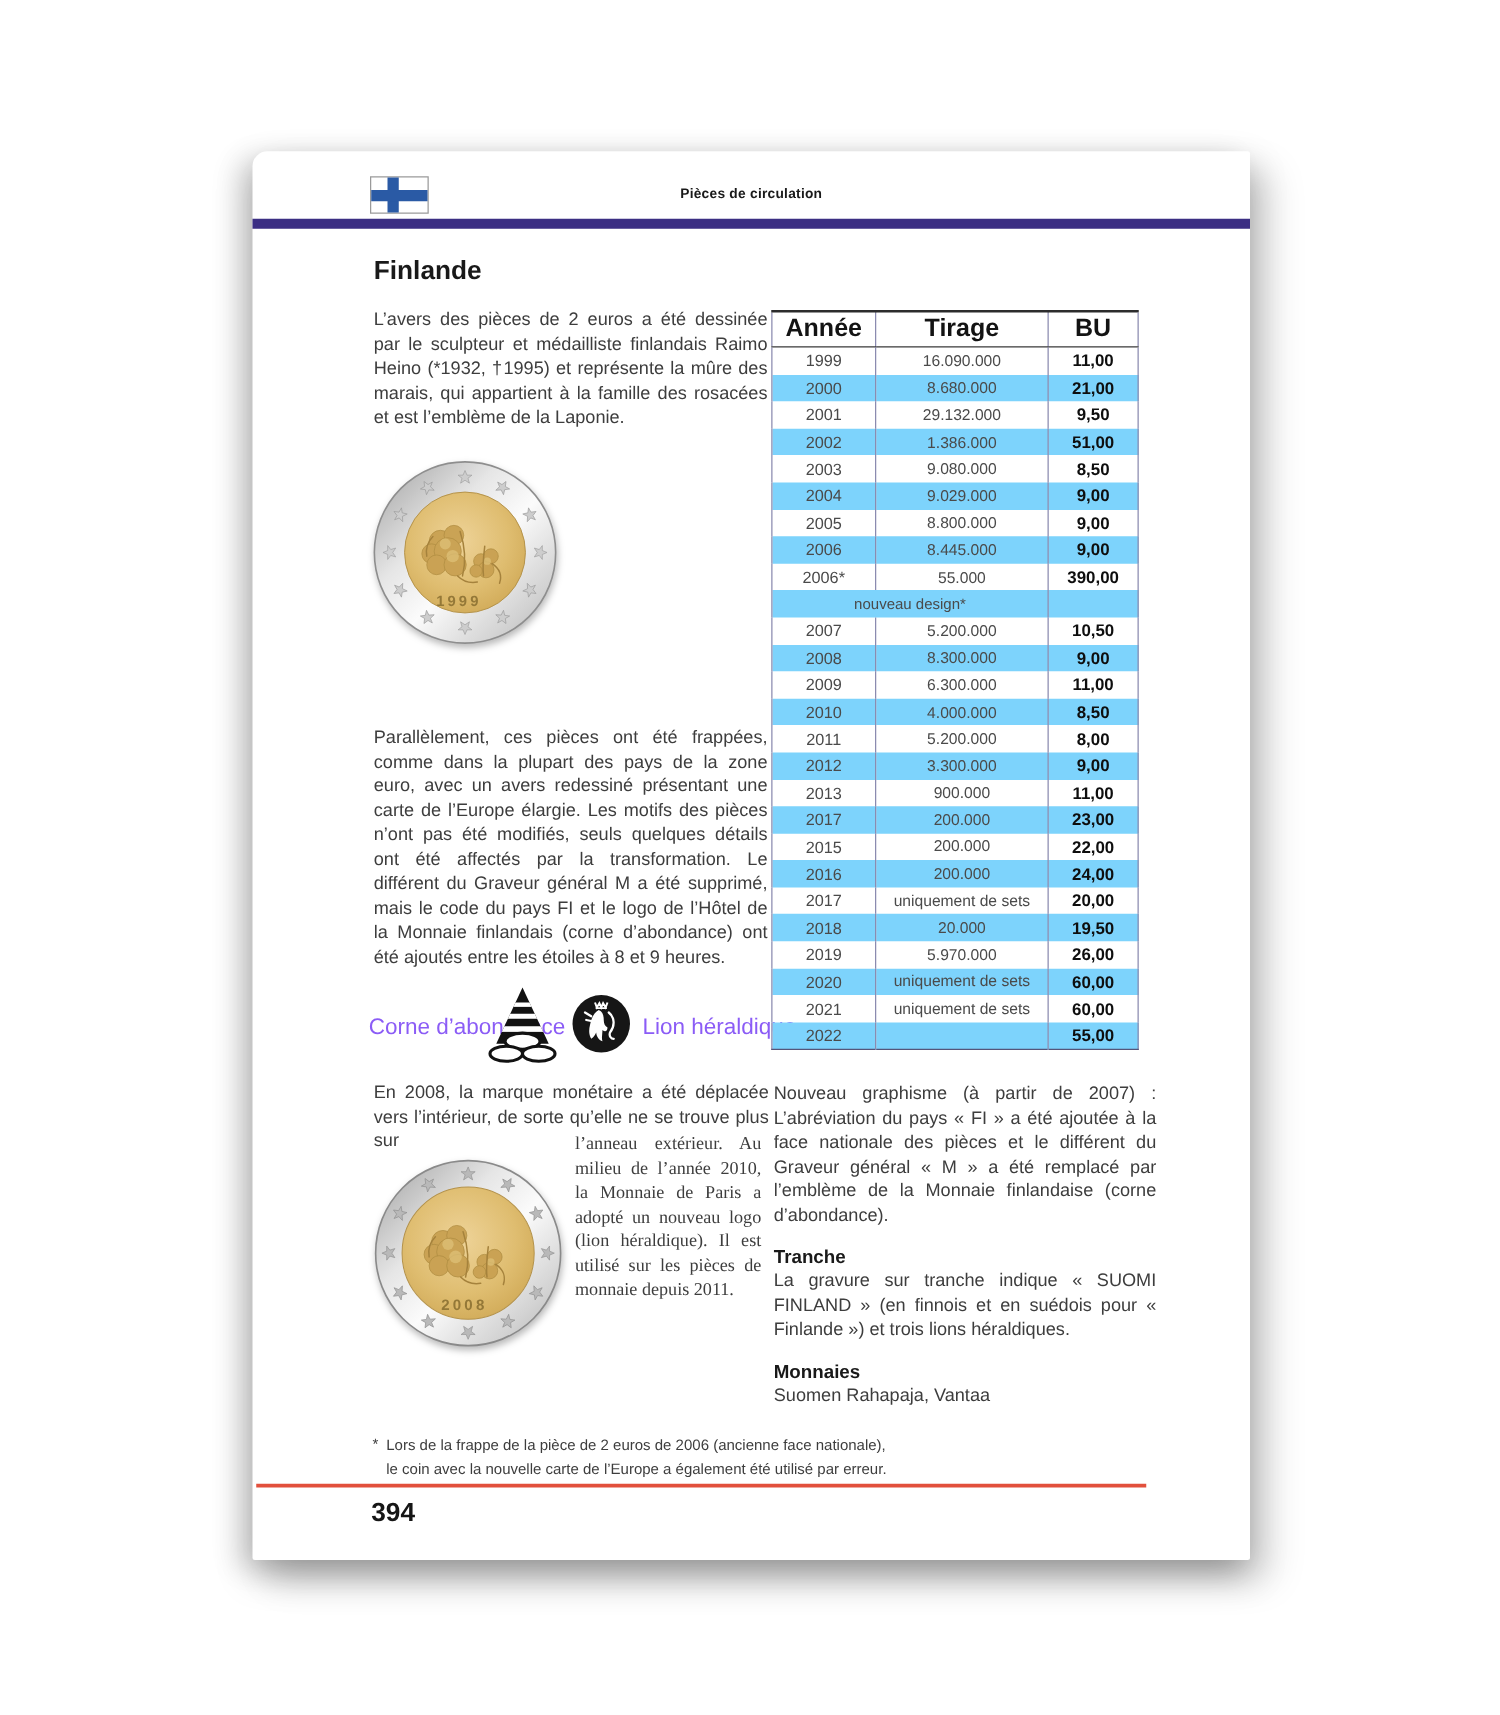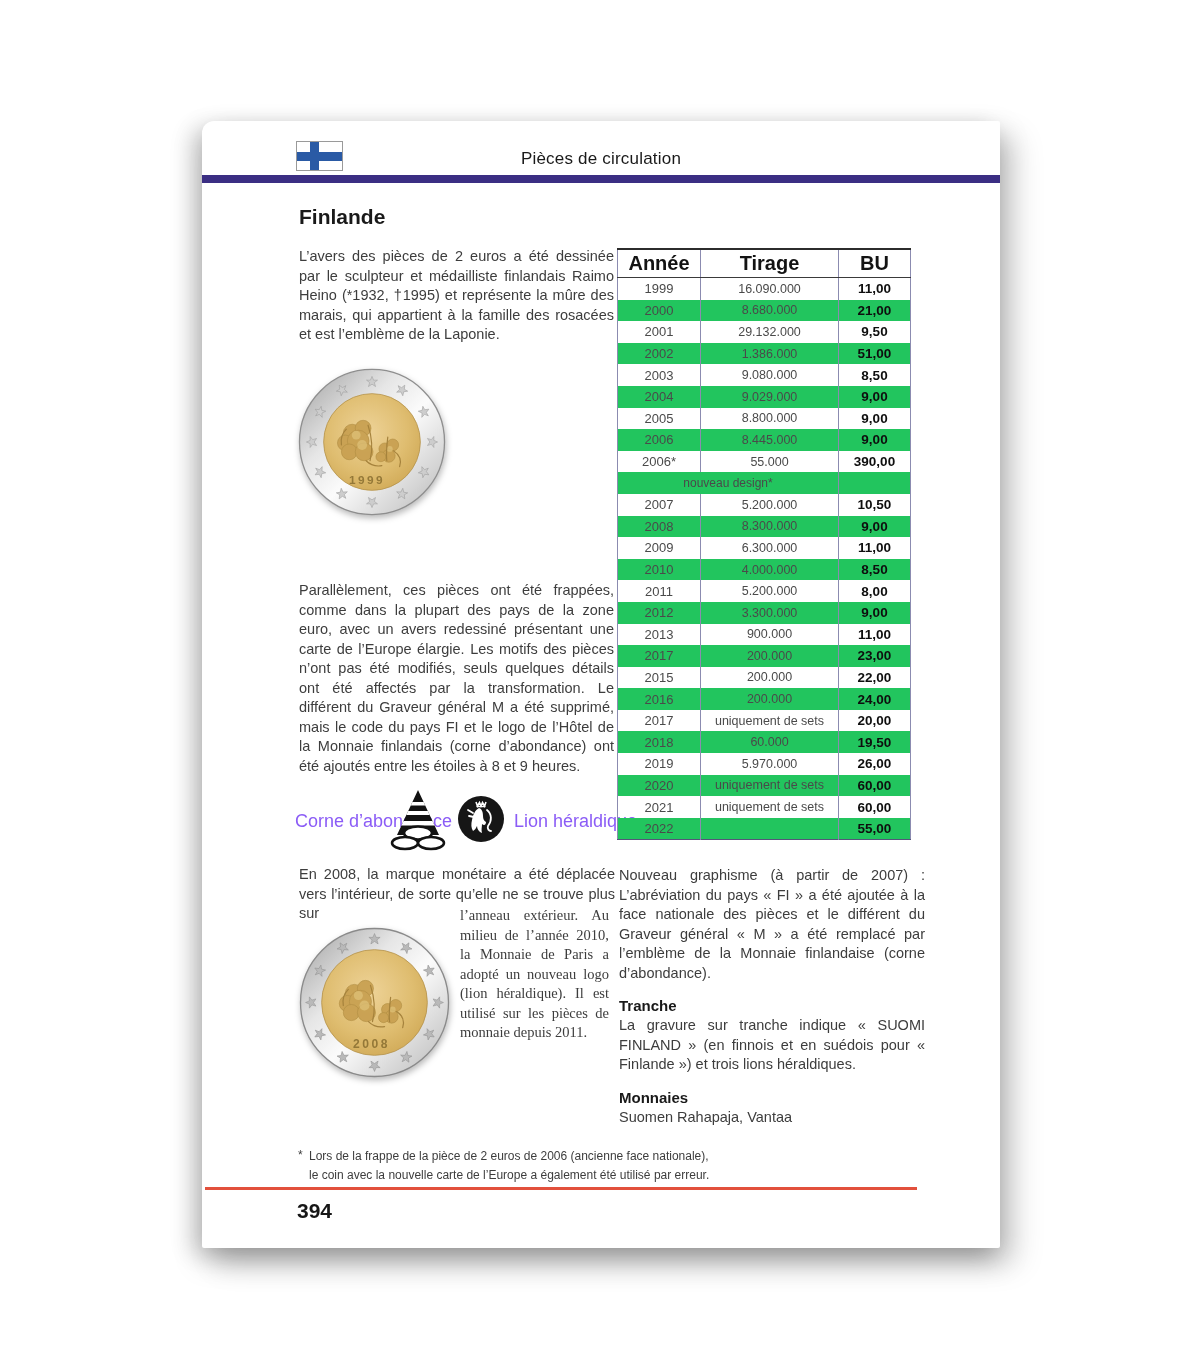--- a/index.html
+++ b/index.html
@@ -11,21 +11,21 @@
   }
   .page{
     position:absolute;left:202px;top:121px;width:798px;height:1127px;
     background:#ffffff;border-radius:12px 2px 2px 2px;
     box-shadow:0 12px 28px rgba(0,0,0,.25), 16px 16px 30px rgba(0,0,0,.15), -12px 6px 22px rgba(0,0,0,.12);
   }
   
   .flag{position:absolute;left:94px;top:20px;width:47px;height:30px;background:#fff;border:1px solid #9a9a9a;box-sizing:border-box;}
   .flag .fv{position:absolute;left:13px;top:0;width:9px;height:100%;background:#2a5aa5;}
   .flag .fh{position:absolute;left:0;top:10px;width:100%;height:9px;background:#2a5aa5;}
-  .header-title{position:absolute;left:0;right:0;top:28px;text-align:center;font-size:17px;font-weight:normal;color:#191919;letter-spacing:.2px;}
+  .header-title{position:absolute;left:0;right:0;top:28px;text-align:center;font-size:11px;font-weight:bold;color:#191919;letter-spacing:.2px;}
   .purple-bar{position:absolute;left:0;right:0;top:54px;height:8px;background:#3b2e83;}
   .country{position:absolute;left:97px;top:84px;margin:0;font-size:21px;font-weight:bold;color:#191919;}
   
   .txt{font-size:14.5px;line-height:19.5px;text-align:justify;color:#3d3d3d;margin:0;}
   .intro{position:absolute;left:97px;top:126px;width:315px;}
   .beside1{position:absolute;left:258px;top:256px;width:151px;}
   .beside1 p{margin:0 0 19px 0;}
   .para2{position:absolute;left:97px;top:460px;width:315px;}
   .para3-intro{position:absolute;left:97px;top:744px;width:316px;}
   .para3-beside{position:absolute;left:258px;top:785px;width:149px;font-family:Liberation Serif, serif;}
@@ -44,21 +44,21 @@
   .mintage-table{position:absolute;left:415px;top:127px;width:293px;border-collapse:collapse;table-layout:fixed;
     border-left:1px solid #8b8bb0;border-right:1px solid #8b8bb0;border-bottom:1.5px solid #55557a;border-top:2.5px solid #2c2c2c;}
   .mintage-table col.w-year{width:83px;}
   .mintage-table col.w-mint{width:138px;}
   .mintage-table col.w-bu{width:72px;}
   .mintage-table th{height:27px;font-size:20px;font-weight:bold;color:#131313;text-align:center;
     border-bottom:1.5px solid #3a3a3a;border-right:1px solid #8b8bb0;padding:0;}
   .mintage-table th:last-child{border-right:none;}
   .mintage-table td{height:21.6px;padding:0;text-align:center;border-right:1px solid #8b8bb0;vertical-align:middle;}
   .mintage-table td:last-child{border-right:none;}
-  .mintage-table tr.alt{background:#22c55e;}
+  .mintage-table tr.alt{background:#7dd3fc;}
   .c-year{font-size:13px;color:#4a4a4a;}
   .c-mint{font-size:12.5px;color:#4a4a4a;}
   .c-bu{font-size:13.5px;font-weight:bold;color:#0e0e0e;}
   .divider-cell{font-size:12px;color:#4a4a4a;}
   .rightcol{position:absolute;left:417px;top:745px;width:306px;}
   .rightcol p{margin:0;}
   .rightcol h3{margin:14px 0 2px 0;font-size:15px;font-weight:bold;color:#191919;}
   
   .footnote{position:absolute;left:96px;top:1026px;width:560px;font-size:12px;line-height:19px;color:#3d3d3d;padding-left:11px;}
   .footnote .star{position:absolute;left:0;top:-1px;}
@@ -335,21 +335,21 @@
           <td class="c-mint">200.000</td>
           <td class="c-bu">24,00</td>
         </tr>
         <tr>
           <td class="c-year">2017</td>
           <td class="c-mint">uniquement de sets</td>
           <td class="c-bu">20,00</td>
         </tr>
         <tr class="alt">
           <td class="c-year">2018</td>
-          <td class="c-mint">60.000</td>
+          <td class="c-mint">20.000</td>
           <td class="c-bu">19,50</td>
         </tr>
         <tr>
           <td class="c-year">2019</td>
           <td class="c-mint">5.970.000</td>
           <td class="c-bu">26,00</td>
         </tr>
         <tr class="alt">
           <td class="c-year">2020</td>
           <td class="c-mint">uniquement de sets</td>

